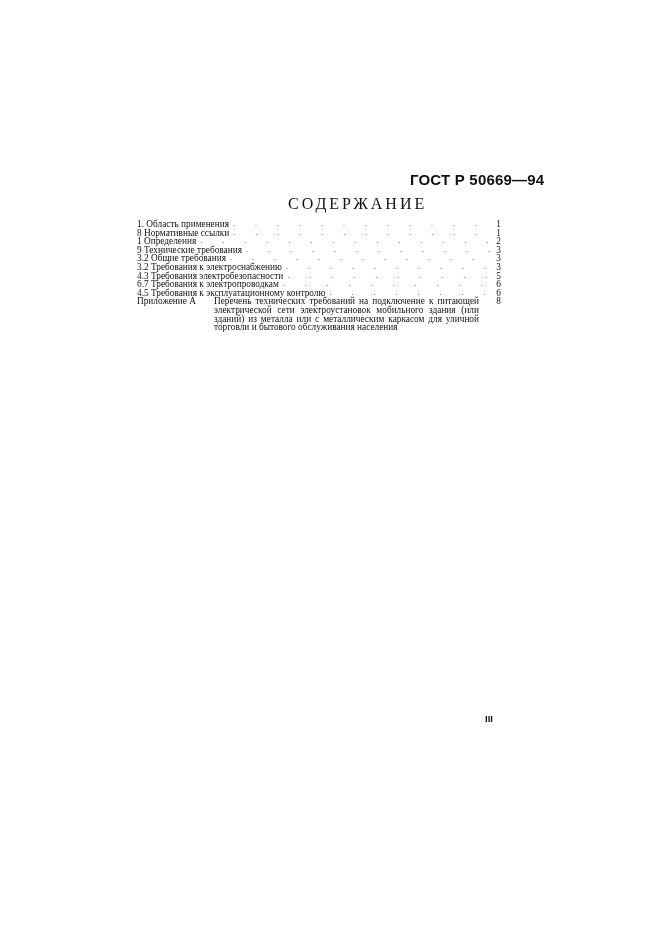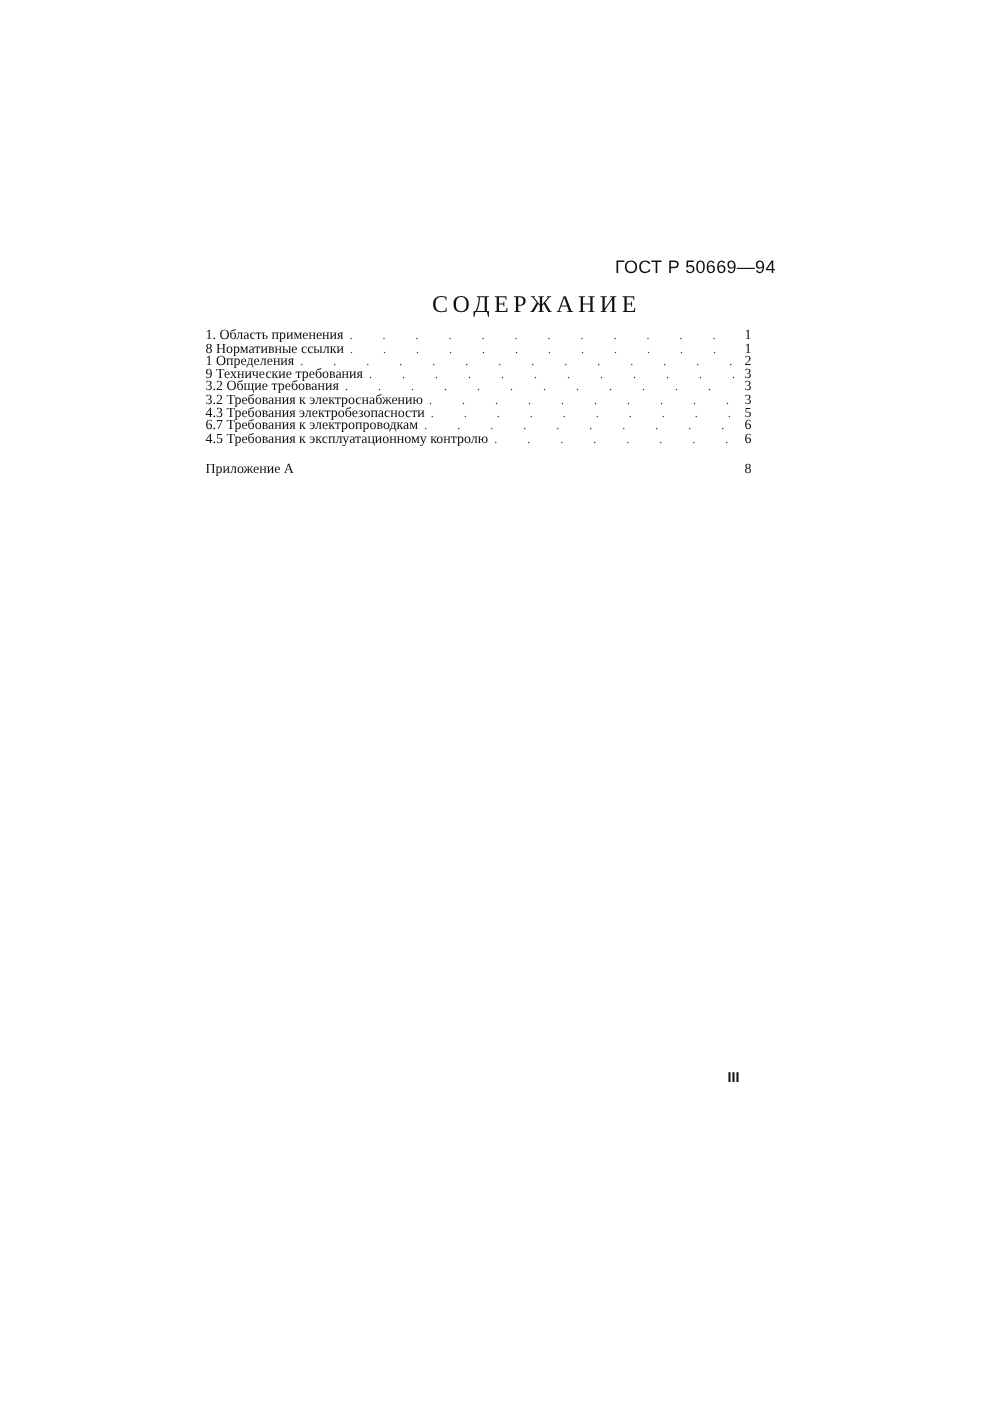--- a/index.html
+++ b/index.html
@@ -13,22 +13,22 @@
       position: relative;
       overflow: hidden;
       font-family: "Liberation Serif", "DejaVu Serif", serif;
       color: #111111;
     }
     .doc-code {
       position: absolute;
       left: 410px;
       top: 171px;
       font-family: "Liberation Sans", "DejaVu Sans", sans-serif;
-      font-weight: normal;
-      font-size: 12px;
+      font-weight: bold;
+      font-size: 15px;
       letter-spacing: 0.2px;
     }
     .toc-title {
       position: absolute;
       left: 288px;
       top: 195px;
       font-size: 16px;
       letter-spacing: 3px;
     }
     .toc {
@@ -57,21 +57,21 @@
       font-size: 8px;
     }
     .toc-page {
       flex: 0 0 auto;
       width: 10px;
       text-align: right;
     }
     .toc-annex {
       display: flex;
       align-items: flex-start;
-      margin-top: 12px;
+      margin-top: 0px;
     }
     .annex-label {
       flex: 0 0 77px;
       white-space: nowrap;
     }
     .annex-text {
       flex: 0 0 265px;
       text-align: justify;
       line-height: 8.6px;
     }
@@ -136,17 +136,18 @@
     <span class="toc-leader">. . . . . . . . . . . . . . . . . . . . . . . . . . . . . .</span>
     <span class="toc-page">6</span>
   </div>
   <div class="toc-row">
     <span class="toc-label">4.5 Требования к эксплуатационному контролю</span>
     <span class="toc-leader">. . . . . . . . . . . . . . . . . . . . . . . . . . . . . .</span>
     <span class="toc-page">6</span>
   </div>
   <div class="toc-annex">
     <span class="annex-label">Приложение А</span>
+    <span class="annex-text">Перечень технических требований на подключение к питающей электрической сети электроустановок мобильного здания (или зданий) из металла или с металлическим каркасом для уличной торговли и бытового обслуживания населения</span>
     <span class="annex-page">8</span>
   </div>
 </div>
 
 <div class="page-number">III</div>
 
 </body></html>

